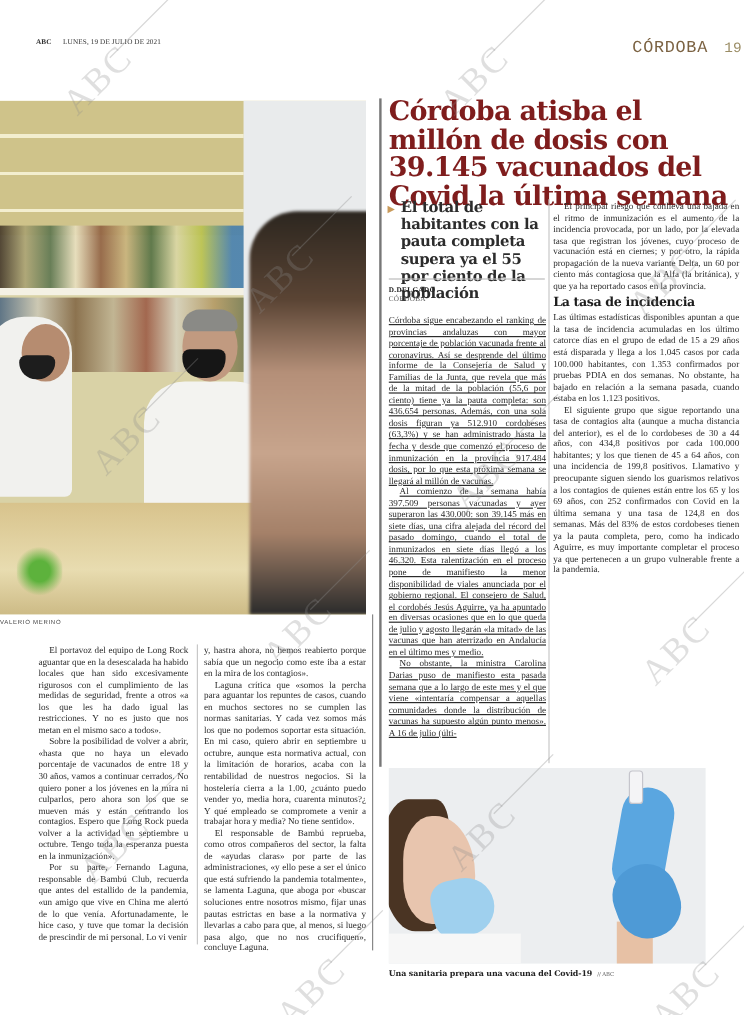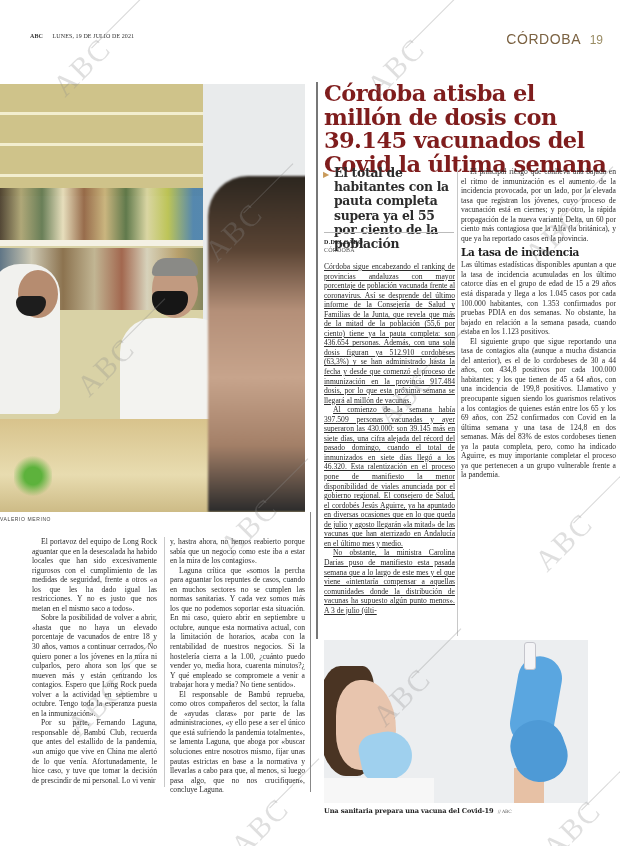--- a/index.html
+++ b/index.html
@@ -1,21 +1,21 @@
 <!DOCTYPE html>
 <html><head>
 <meta charset="utf-8">
 <style>
   * { box-sizing: border-box; margin: 0; padding: 0; }
   html, body { width: 620px; height: 846px; background: #ffffff; overflow: hidden; }
   body { position: relative; font-family: "DejaVu Serif", serif; color: #2a2a2a; }
 
   .header-left { position: absolute; left: 30px; top: 33px; font-size: 6px; color: #333; font-family: "Liberation Serif", serif; letter-spacing: 0.1px; }
   .header-left .brand { font-weight: bold; margin-right: 8px; }
-  .header-right { position: absolute; right: 17px; top: 30px; font-family: Liberation Sans, sans-serif; }
+  .header-right { position: absolute; right: 2px; top: 30px; font-family: Liberation Mono, monospace; }
   .header-right .section { font-size: 14px; color: #7b6242; letter-spacing: 0.6px; }
   .header-right .pageno { font-size: 12px; color: #9a8c64; margin-left: 4px; }
 
   .photo-main { position: absolute; left: 0; top: 84px; width: 305px; height: 428px; overflow: hidden; background: #d9d2a6; }
   .photo-main .wall { position: absolute; left: 0; top: 0; width: 203px; height: 112px; background: repeating-linear-gradient(180deg, #cfc38a 0 28px, #f3eecf 28px 31px); }
   .photo-main .shelf1 { position: absolute; left: 0; top: 104px; width: 210px; height: 52px; background: linear-gradient(90deg,#3b2f22 0%,#a8a070 10%,#55704a 20%,#e9e0c0 30%,#8c5a3c 40%,#c7b078 50%,#4b6a3c 60%,#d9d6a2 70%,#b8c24a 80%,#3e7bb0 92%); opacity: 0.85; }
   .photo-main .shelf-bar { position: absolute; left: 0; top: 156px; width: 210px; height: 6px; background: #f4f1e4; }
   .photo-main .shelf2 { position: absolute; left: 0; top: 164px; width: 210px; height: 62px; background: linear-gradient(90deg,#2c4e78 0%,#c7c4b8 15%,#6b4a2a 30%,#b7a98b 45%,#8b3a2a 58%,#d6d2c4 70%,#a98a52 85%,#4c5c3a 100%); opacity: 0.7; }
   .photo-main .counter { position: absolute; left: 0; top: 335px; width: 305px; height: 93px; background: linear-gradient(180deg,#d8c38c,#e8dcb0 60%,#cdbb86); }
   .photo-main .right-wall { position: absolute; left: 203px; top: 0; width: 102px; height: 335px; background: #e9ebec; }
@@ -113,21 +113,21 @@
 <div class="kicker-rule"></div>
 
 <div class="byline">
   <span class="author">D.DELGADO</span>
   <span class="place">CÓRDOBA</span>
 </div>
 
 <div class="col col1">
   <p class="noindent">Córdoba sigue encabezando el ranking de provincias andaluzas con mayor porcentaje de población vacunada frente al coronavirus. Así se desprende del último informe de la Consejería de Salud y Familias de la Junta, que revela que más de la mitad de la población (55,6 por ciento) tiene ya la pauta completa: son 436.654 personas. Además, con una sola dosis figuran ya 512.910 cordobeses (63,3%) y se han administrado hasta la fecha y desde que comenzó el proceso de inmunización en la provincia 917.484 dosis, por lo que esta próxima semana se llegará al millón de vacunas.</p>
   <p>Al comienzo de la semana había 397.509 personas vacunadas y ayer superaron las 430.000: son 39.145 más en siete días, una cifra alejada del récord del pasado domingo, cuando el total de inmunizados en siete días llegó a los 46.320. Esta ralentización en el proceso pone de manifiesto la menor disponibilidad de viales anunciada por el gobierno regional. El consejero de Salud, el cordobés Jesús Aguirre, ya ha apuntado en diversas ocasiones que en lo que queda de julio y agosto llegarán «la mitad» de las vacunas que han aterrizado en Andalucía en el último mes y medio.</p>
-  <p>No obstante, la ministra Carolina Darias puso de manifiesto esta pasada semana que a lo largo de este mes y el que viene «intentaría compensar a aquellas comunidades donde la distribución de vacunas ha supuesto algún punto menos». A 3 de julio (últi-</p>
+  <p>No obstante, la ministra Carolina Darias puso de manifiesto esta pasada semana que a lo largo de este mes y el que viene «intentaría compensar a aquellas comunidades donde la distribución de vacunas ha supuesto algún punto menos». A 16 de julio (últi-</p>
 </div>
 
 <div class="vrule" style="left:457px;top:166px;height:470px;"></div>
 
 <div class="col col2">
   <p>El principal riesgo que conlleva una bajada en el ritmo de inmunización es el aumento de la incidencia provocada, por un lado, por la elevada tasa que registran los jóvenes, cuyo proceso de vacunación está en ciernes; y por otro, la rápida propagación de la nueva variante Delta, un 60 por ciento más contagiosa que la Alfa (la británica), y que ya ha reportado casos en la provincia.</p>
   <div class="subhead">La tasa de incidencia</div>
   <p class="noindent">Las últimas estadísticas disponibles apuntan a que la tasa de incidencia acumuladas en los último catorce días en el grupo de edad de 15 a 29 años está disparada y llega a los 1.045 casos por cada 100.000 habitantes, con 1.353 confirmados por pruebas PDIA en dos semanas. No obstante, ha bajado en relación a la semana pasada, cuando estaba en los 1.123 positivos.</p>
   <p>El siguiente grupo que sigue reportando una tasa de contagios alta (aunque a mucha distancia del anterior), es el de lo cordobeses de 30 a 44 años, con 434,8 positivos por cada 100.000 habitantes; y los que tienen de 45 a 64 años, con una incidencia de 199,8 positivos. Llamativo y preocupante siguen siendo los guarismos relativos a los contagios de quienes están entre los 65 y los 69 años, con 252 confirmados con Covid en la última semana y una tasa de 124,8 en dos semanas. Más del 83% de estos cordobeses tienen ya la pauta completa, pero, como ha indicado Aguirre, es muy importante completar el proceso ya que pertenecen a un grupo vulnerable frente a la pandemia.</p>
 </div>

